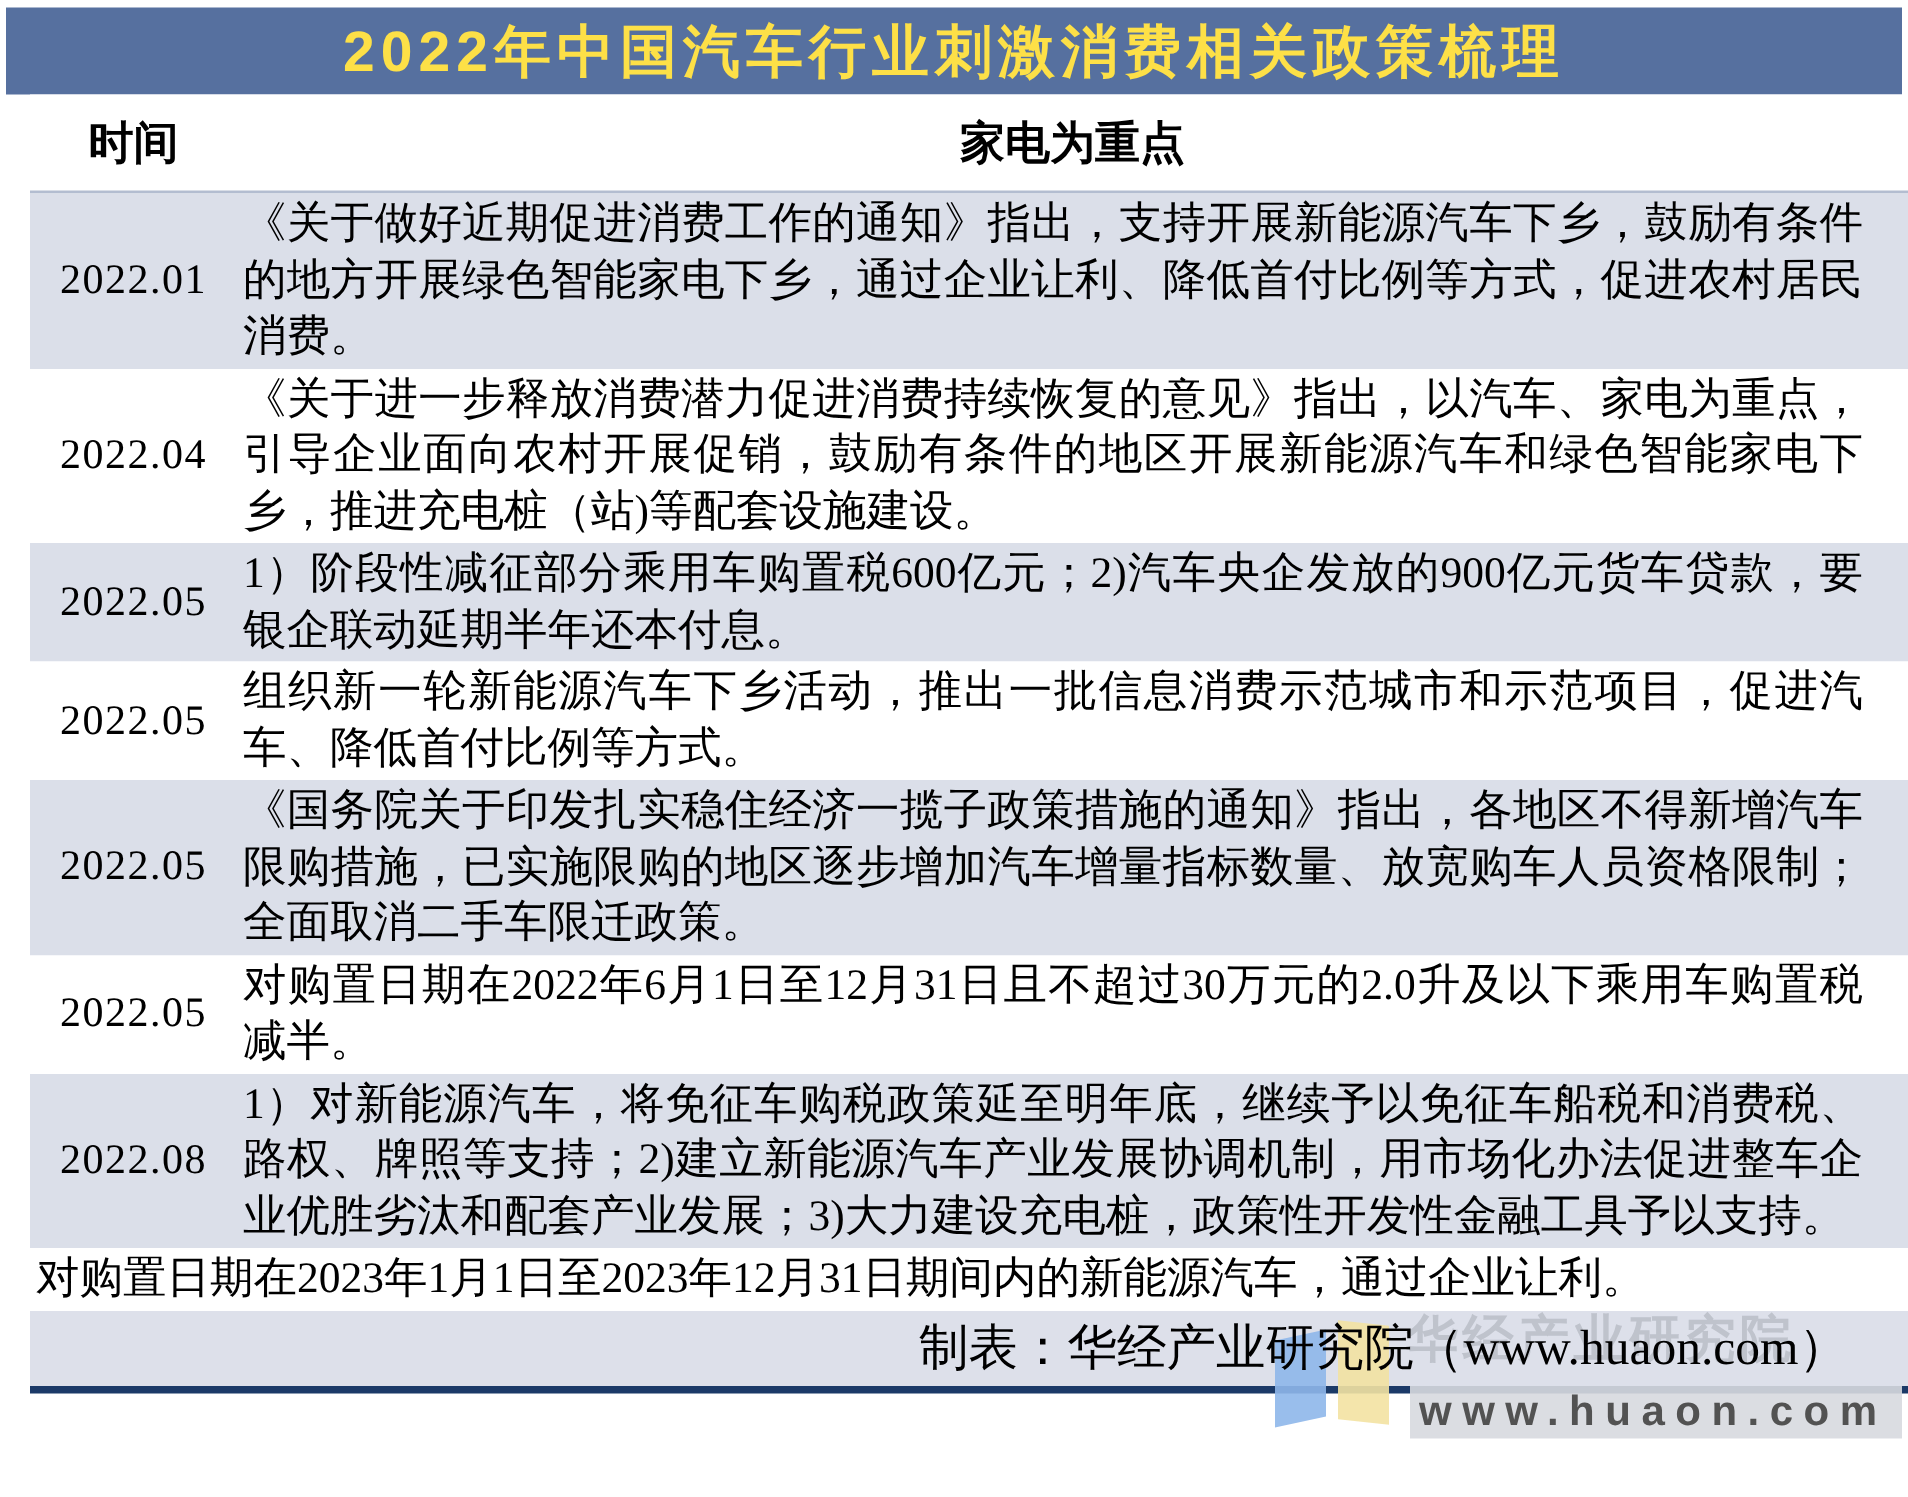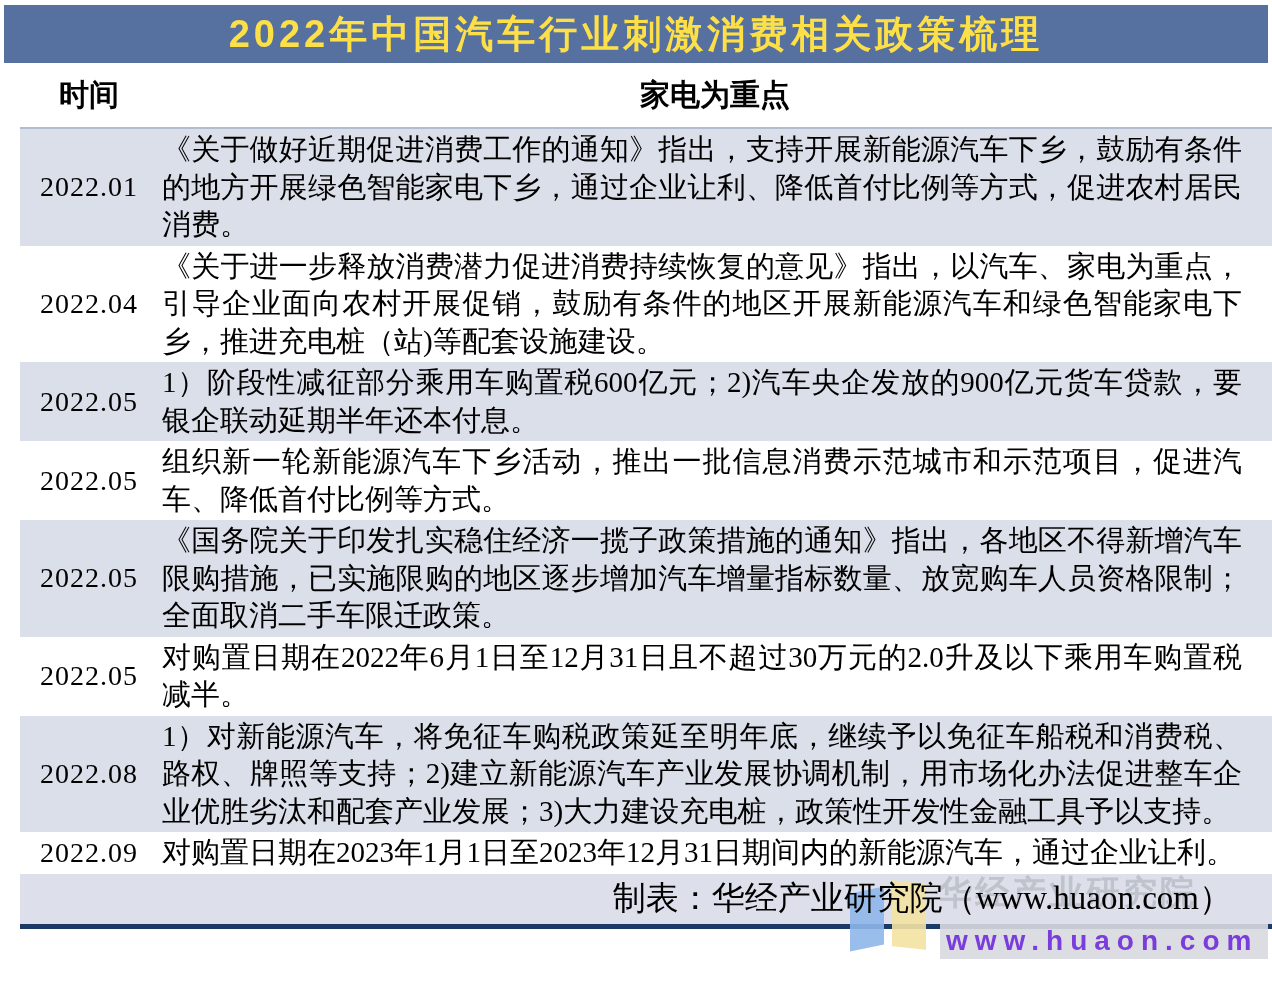--- a/index.html
+++ b/index.html
@@ -47,21 +47,21 @@
   .wm-logo-blue  { position:absolute; left:2px;  top:14px; width:34px; height:58px; background:#8fb7ea; transform:skewY(-12deg); }
   .wm-logo-yellow{ position:absolute; left:44px; top:6px;  width:34px; height:66px; background:#f3e3a3; transform:skewY(6deg); }
   .wm-name {
     position:absolute; left:90px; top:2px; white-space:nowrap;
     font-family:"Liberation Sans","DejaVu Sans",sans-serif;
     font-weight:bold; font-size:34px; letter-spacing:3px; color:#bcc0c9;
   }
   .wm-url {
     position:absolute; left:92px; top:56px; white-space:nowrap;
     font-family:"Liberation Sans","DejaVu Sans",sans-serif;
-    font-weight:bold; font-size:28px; letter-spacing:7px; color:#6d28d9;
+    font-weight:bold; font-size:28px; letter-spacing:7px; color:#404040;
     background:#d8dadf; padding:1px 10px 2px 6px;
   }
 </style>
 </head>
 <body>
 
 <div class="page">
 
   <div class="title-bar">
     <span>2022年中国汽车行业刺激消费相关政策梳理</span>
@@ -103,21 +103,20 @@
     <div class="cell-time">2022.05</div>
     <div class="cell-content">对购置日期在2022年6月1日至12月31日且不超过30万元的2.0升及以下乘用车购置税减半。</div>
   </div>
 
   <div class="row alt">
     <div class="cell-time">2022.08</div>
     <div class="cell-content">1）对新能源汽车，将免征车购税政策延至明年底，继续予以免征车船税和消费税、路权、牌照等支持；2)建立新能源汽车产业发展协调机制，用市场化办法促进整车企业优胜劣汰和配套产业发展；3)大力建设充电桩，政策性开发性金融工具予以支持。</div>
   </div>
 
   <div class="row">
-    <div class="cell-time">2022.09</div>
     <div class="cell-content">对购置日期在2023年1月1日至2023年12月31日期间内的新能源汽车，通过企业让利。</div>
   </div>
 </div>
 
     <div class="footer-row">
       <span class="footer-credit">制表：华经产业研究院（www.huaon.com）</span>
     </div>
     <div class="bottom-bar"></div>
   </div>
 

